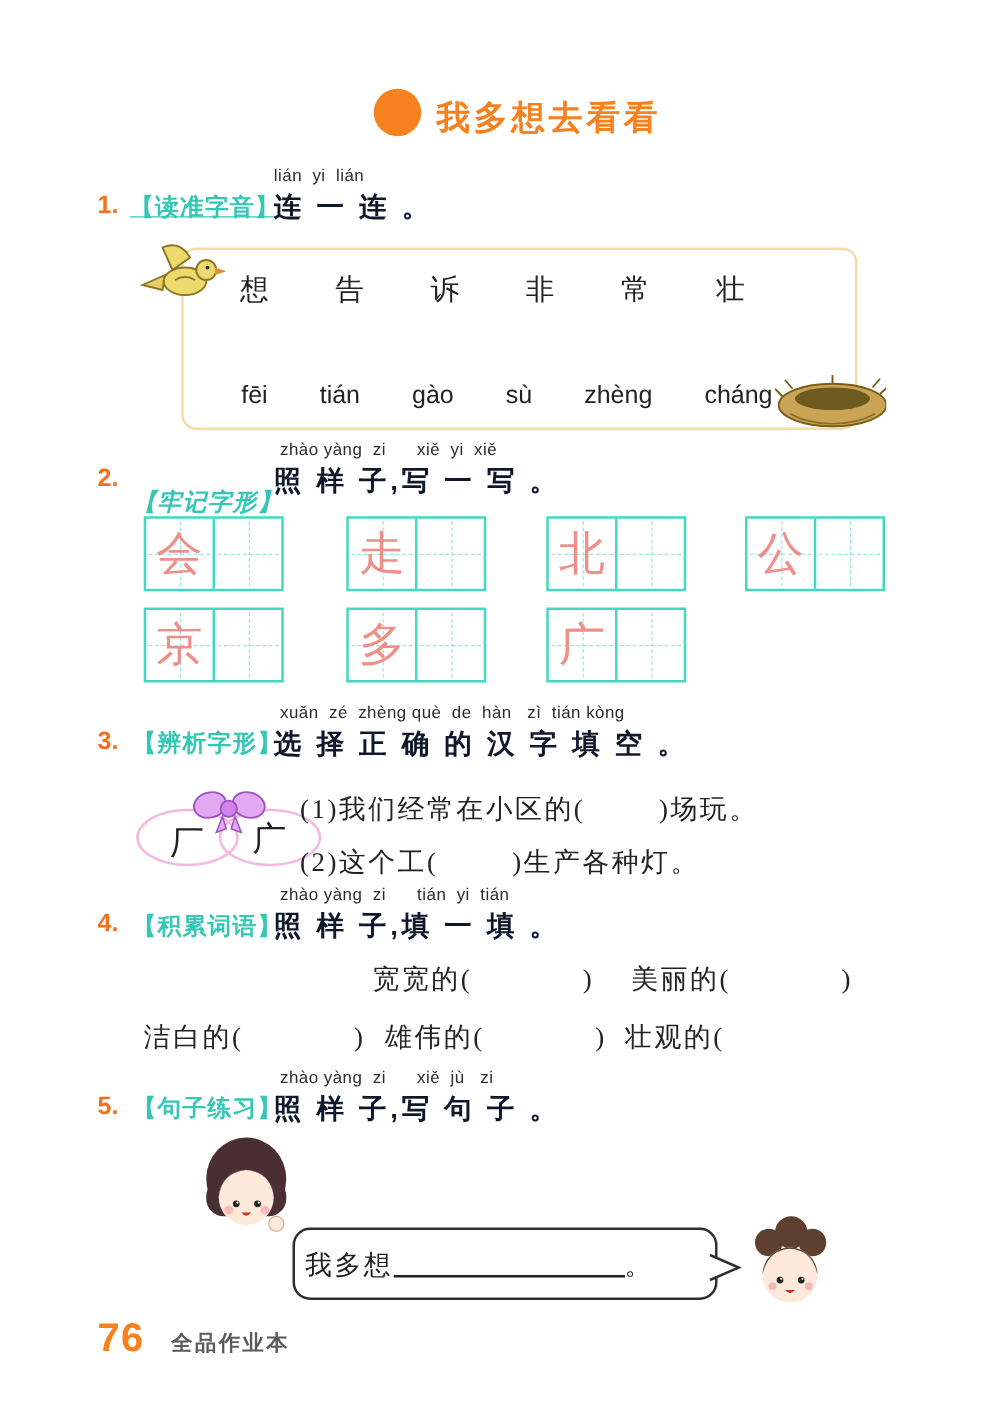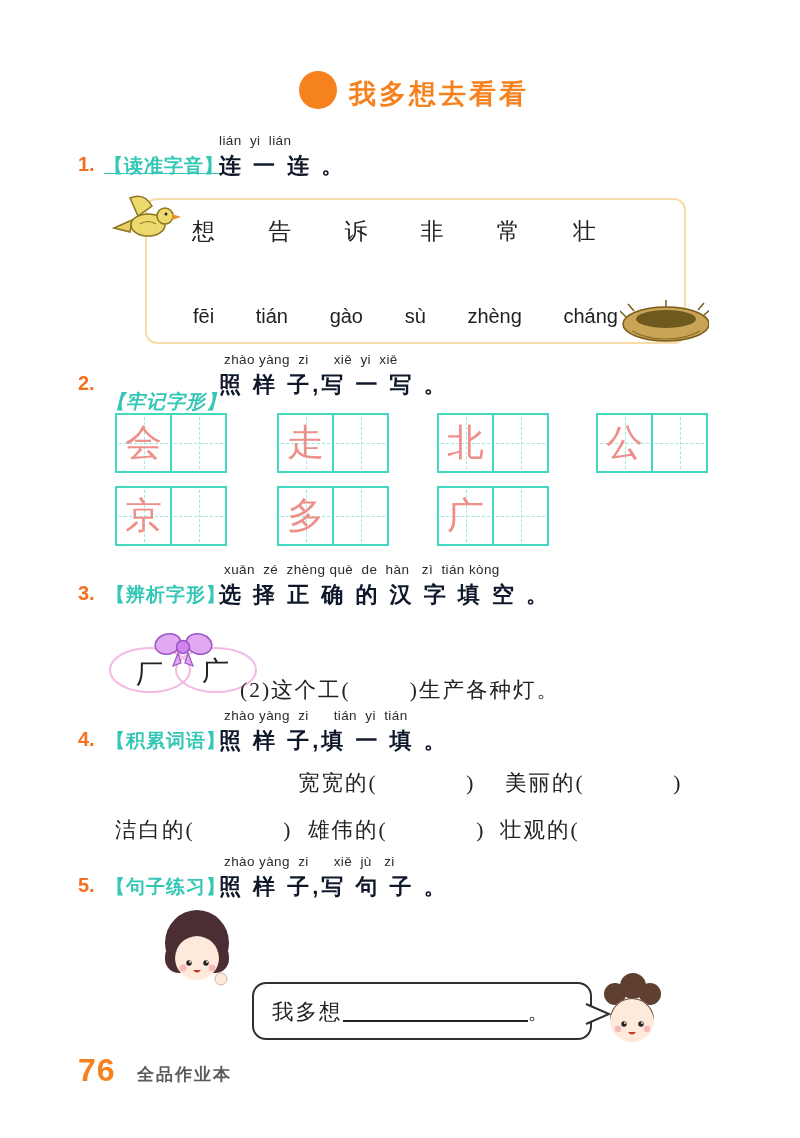--- a/index.html
+++ b/index.html
@@ -151,20 +151,21 @@
       <ellipse cx="64" cy="24" rx="13" ry="10" fill="#E2A9F2" stroke="#9A55C2" stroke-width="1.5" transform="rotate(-15 64 24)"></ellipse>
       <ellipse cx="95" cy="24" rx="13" ry="10" fill="#E2A9F2" stroke="#9A55C2" stroke-width="1.5" transform="rotate(15 95 24)"></ellipse>
       <circle cx="79" cy="27" r="6.5" fill="#D183EC" stroke="#9A55C2" stroke-width="1.5"></circle>
       <path d="M74 33 L69 46 L77 43 Z" fill="#E2A9F2" stroke="#9A55C2" stroke-width="1.2"></path>
       <path d="M84 33 L89 46 L81 43 Z" fill="#E2A9F2" stroke="#9A55C2" stroke-width="1.2"></path>
     </svg>
     <span class="choice-char" style="left:32px;top:36px;">厂</span>
     <span class="choice-char" style="left:98px;top:33px;">广</span>
   </div>
 
+  <div class="abs kai" style="left:240px;top:632px;">(1)我们经常在小区的(        )场玩。</div>
   <div class="abs kai" style="left:240px;top:675px;">(2)这个工(        )生产各种灯。</div>
 
   <div class="abs pinyin" style="left:224px;top:708px;">zhào yàng  zi      tián  yi  tián</div>
   <div class="abs sec-num" style="left:78px;top:728px;">4.</div>
   <div class="abs sec-tag" style="left:106px;top:728px;">【积累词语】</div>
   <div class="abs sec-inst" style="left:219px;top:726px;">照 样 子,填 一 填 。</div>
 
   <div class="abs kai" style="left:298px;top:768px;">宽宽的(            )</div>
   <div class="abs kai" style="left:505px;top:768px;">美丽的(            )</div>
   <div class="abs kai" style="left:115px;top:815px;">洁白的(            )</div>
@@ -185,21 +186,21 @@
     <circle cx="46" cy="58" r="2.7" fill="#222"></circle>
     <circle cx="30" cy="57" r="0.9" fill="#fff"></circle>
     <circle cx="47" cy="57" r="0.9" fill="#fff"></circle>
     <path d="M33 65 Q37 70 41 65 Z" fill="#C0392B"></path>
     <circle cx="23" cy="63" r="3.5" fill="#F6B8B8"></circle>
     <circle cx="52" cy="63" r="3.5" fill="#F6B8B8"></circle>
     <circle cx="61" cy="74" r="6" fill="#FFE9DA" stroke="#D9B49C" stroke-width="1"></circle>
   </svg>
 
 
-  <div class="bubble" style="left:252px;top:982px;width:340px;height:58px;padding-left:18px;">
+  <div class="bubble" style="left:234px;top:982px;width:340px;height:58px;padding-left:8px;">
     <span class="kai">我多想</span>
     <span class="blank-line"></span>
     <span class="kai">。</span>
     <svg class="bubble-tail" style="right:-21px;top:18px;width:26px;height:24px;" viewBox="0 0 26 24">
       <path d="M1 2 L24 12 L1 22" fill="#ffffff" stroke="#2F2F2F" stroke-width="2"></path>
     </svg>
   </div>
 
   <svg class="abs" style="left:597px;top:972px;width:70px;height:80px;" viewBox="0 0 70 80">
     <circle cx="18" cy="22" r="11" fill="#5E3F30"></circle>

